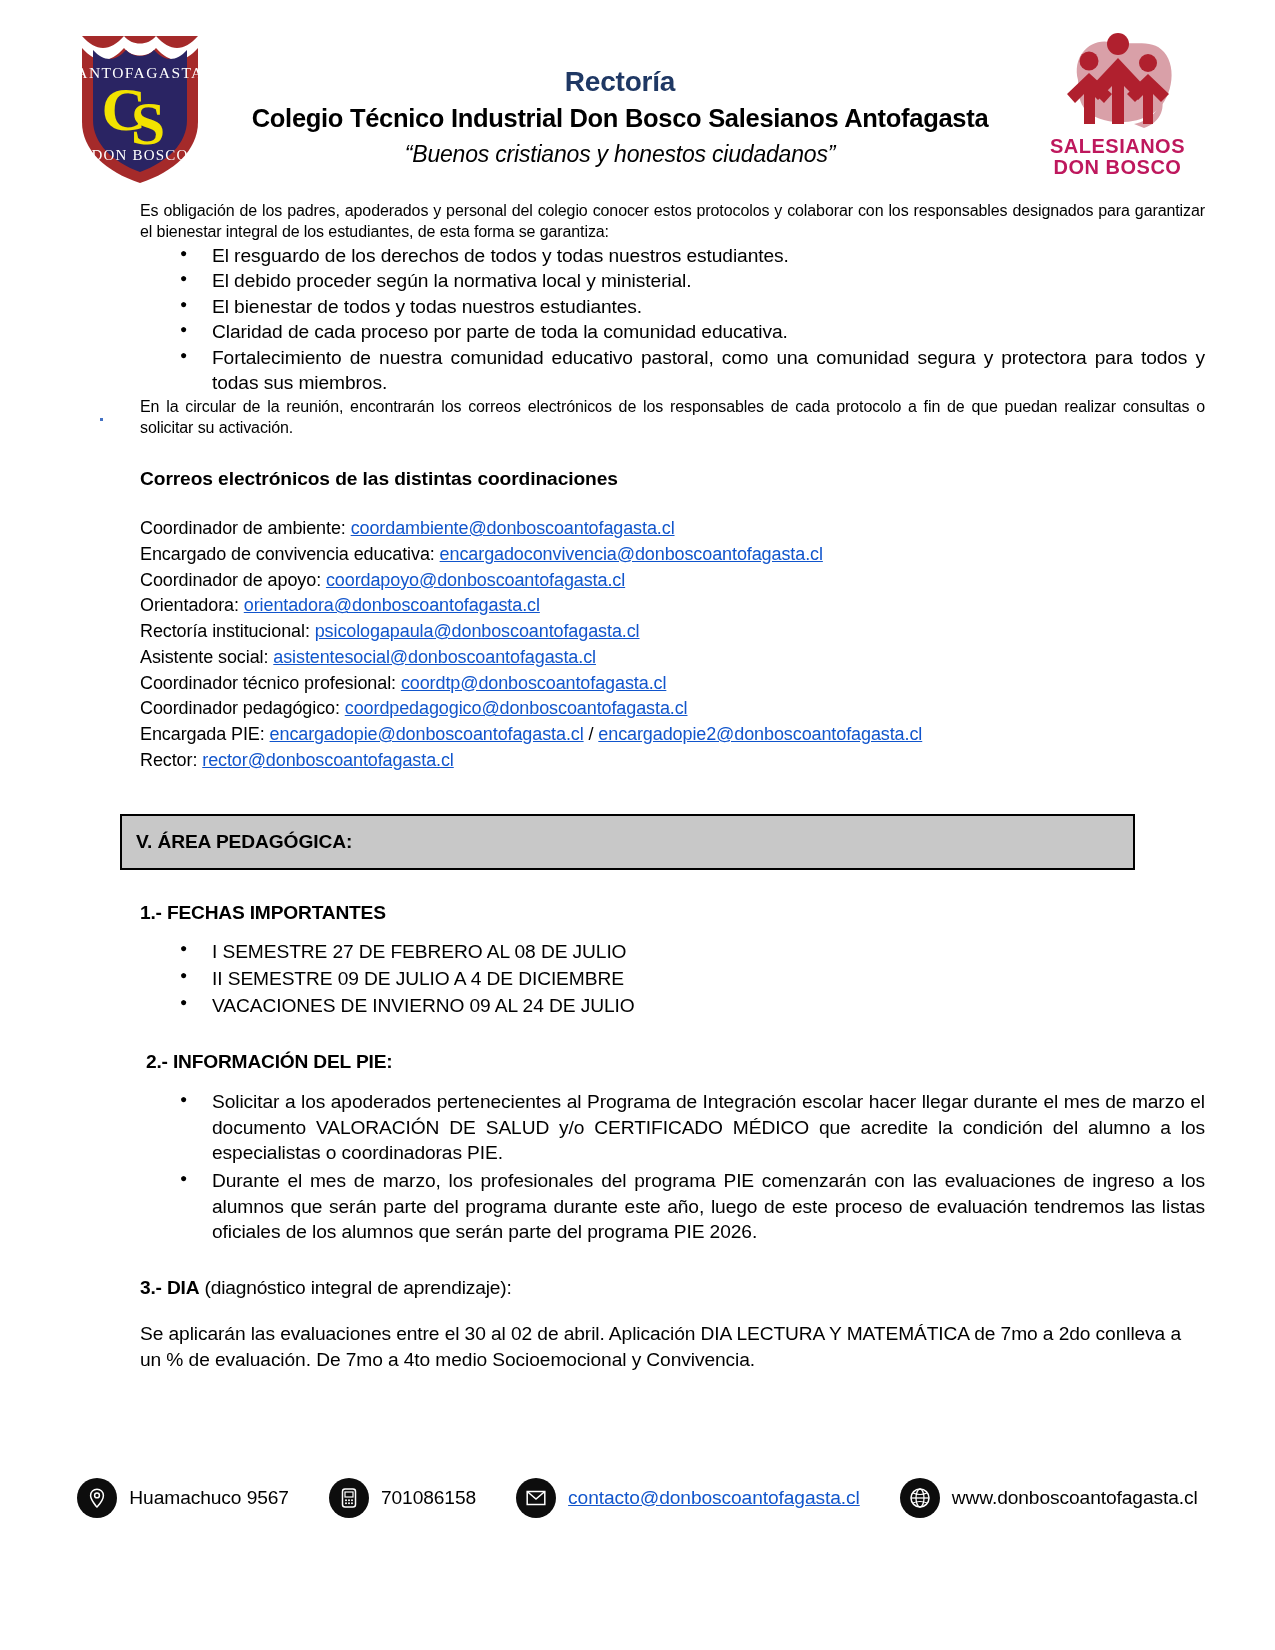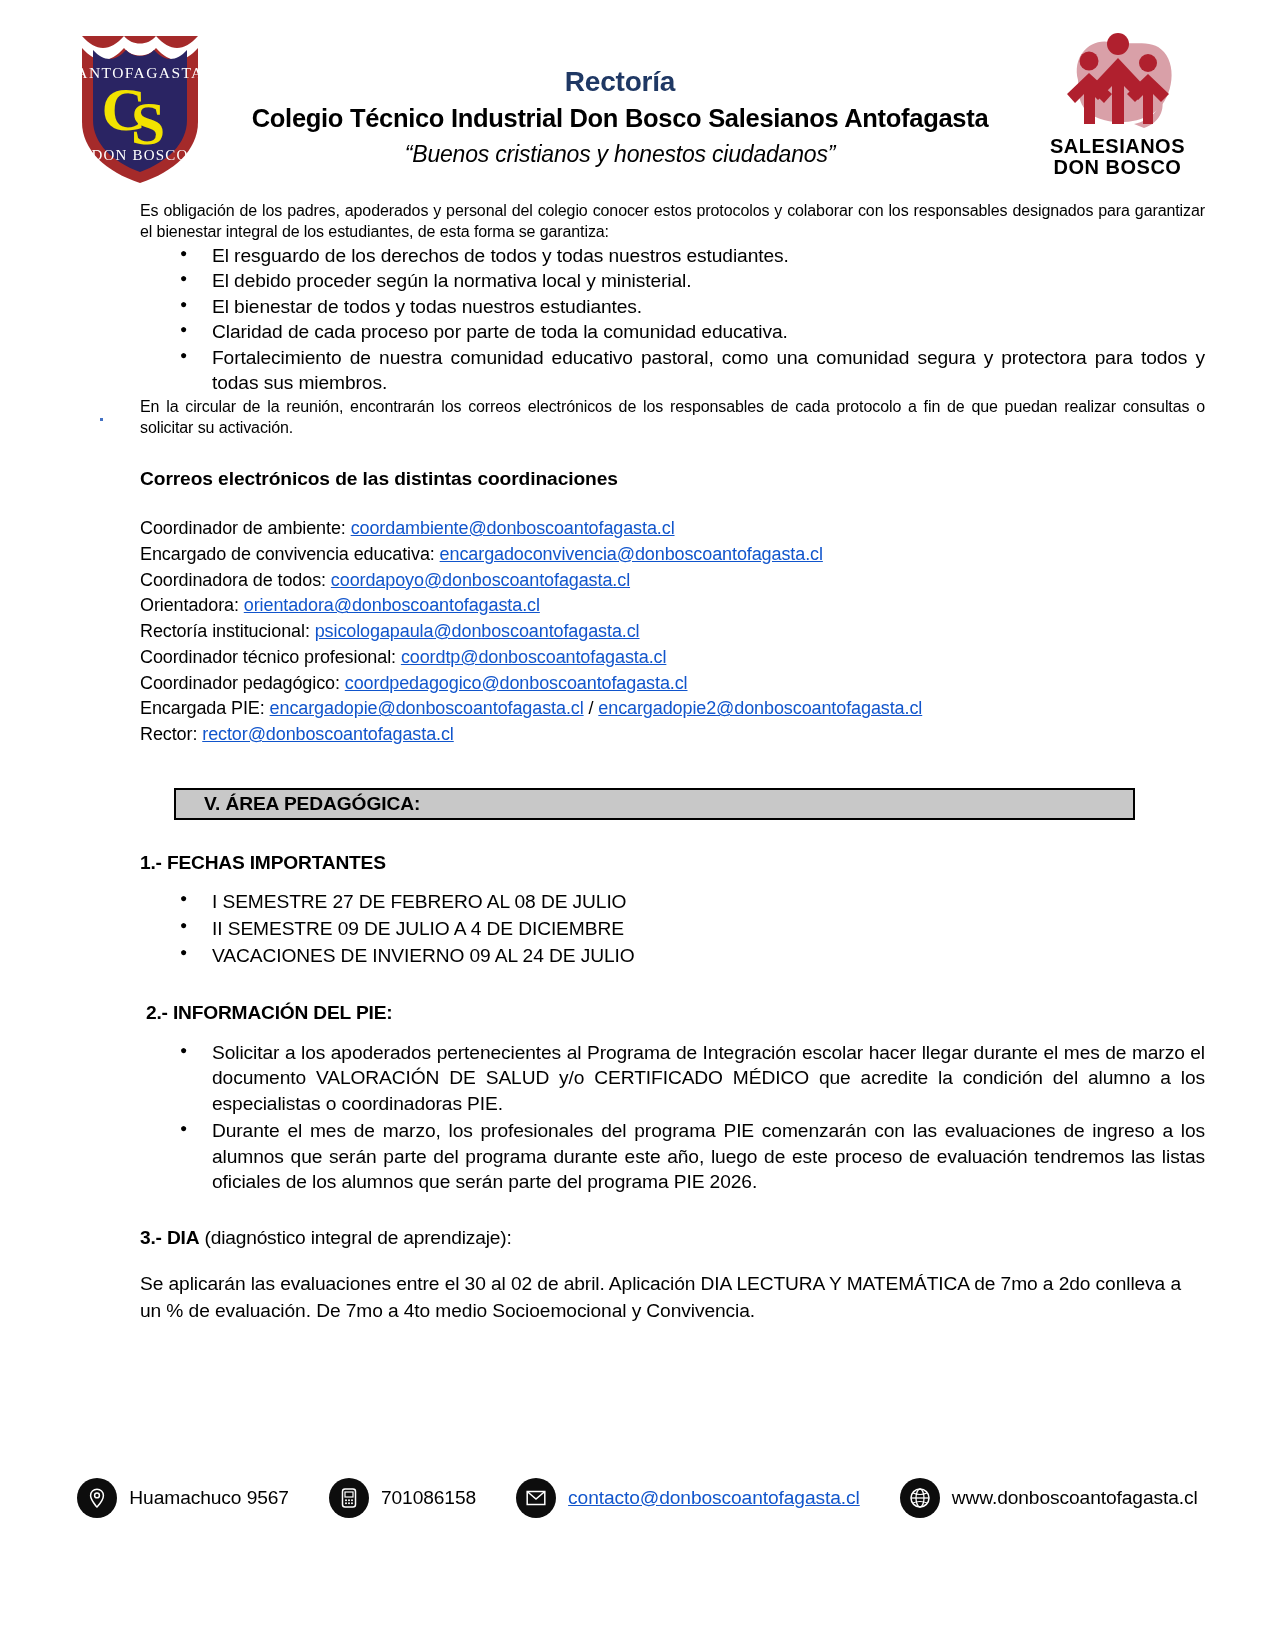--- a/index.html
+++ b/index.html
@@ -73,21 +73,21 @@
   }
   .title-lema {
     font-size: 23px;
     font-style: italic;
     color: #000000;
     line-height: 1.15;
     letter-spacing: -0.2px;
     text-align: center;
   }
   .sal-word {
-    color: #000000;
+    color: #be185d;
     font-size: 20px;
     font-weight: bold;
     letter-spacing: 0.5px;
     line-height: 1.05;
     text-align: right;
   }
 
   
   .content {
     padding: 0 70px 0 70px;
@@ -156,27 +156,27 @@
     white-space: nowrap;
   }
   .email-link {
     color: #1155CC;
     text-decoration: underline;
   }
   .sep { color: #000; }
 
   
   .section-box {
-    margin: 40px 70px 0 104px;
+    margin: 40px 70px 0 50px;
     border: 2.5px solid #000000;
     background: #C8C8C8;
-    height: 32px;
+    height: 56px;
     display: flex;
     align-items: center;
-    padding-left: 28px;
+    padding-left: 14px;
   }
   .section-box .section-title {
     font-size: 19.2px;
     font-weight: bold;
     letter-spacing: -0.1px;
   }
 
   h4.numhead {
     font-size: 19.2px;
     font-weight: bold;
@@ -304,30 +304,34 @@
     <div class="email-list">
       <div class="email-row">
         <span>Coordinador de ambiente:</span>
         <a class="email-link" href="#">coordambiente@donboscoantofagasta.cl</a>
       </div>
       <div class="email-row">
         <span>Encargado de convivencia educativa:</span>
         <a class="email-link" href="#">encargadoconvivencia@donboscoantofagasta.cl</a>
       </div>
       <div class="email-row">
-        <span>Coordinadora de todos:</span>
+        <span>Coordinador de apoyo:</span>
         <a class="email-link" href="#">coordapoyo@donboscoantofagasta.cl</a>
       </div>
       <div class="email-row">
         <span>Orientadora:</span>
         <a class="email-link" href="#">orientadora@donboscoantofagasta.cl</a>
       </div>
       <div class="email-row">
         <span>Rectoría institucional:</span>
         <a class="email-link" href="#">psicologapaula@donboscoantofagasta.cl</a>
+      </div>
+      <div class="email-row">
+        <span>Asistente social:</span>
+        <a class="email-link" href="#">asistentesocial@donboscoantofagasta.cl</a>
       </div>
       <div class="email-row">
         <span>Coordinador técnico profesional:</span>
         <a class="email-link" href="#">coordtp@donboscoantofagasta.cl</a>
       </div>
       <div class="email-row">
         <span>Coordinador pedagógico:</span>
         <a class="email-link" href="#">coordpedagogico@donboscoantofagasta.cl</a>
       </div>
       <div class="email-row">

